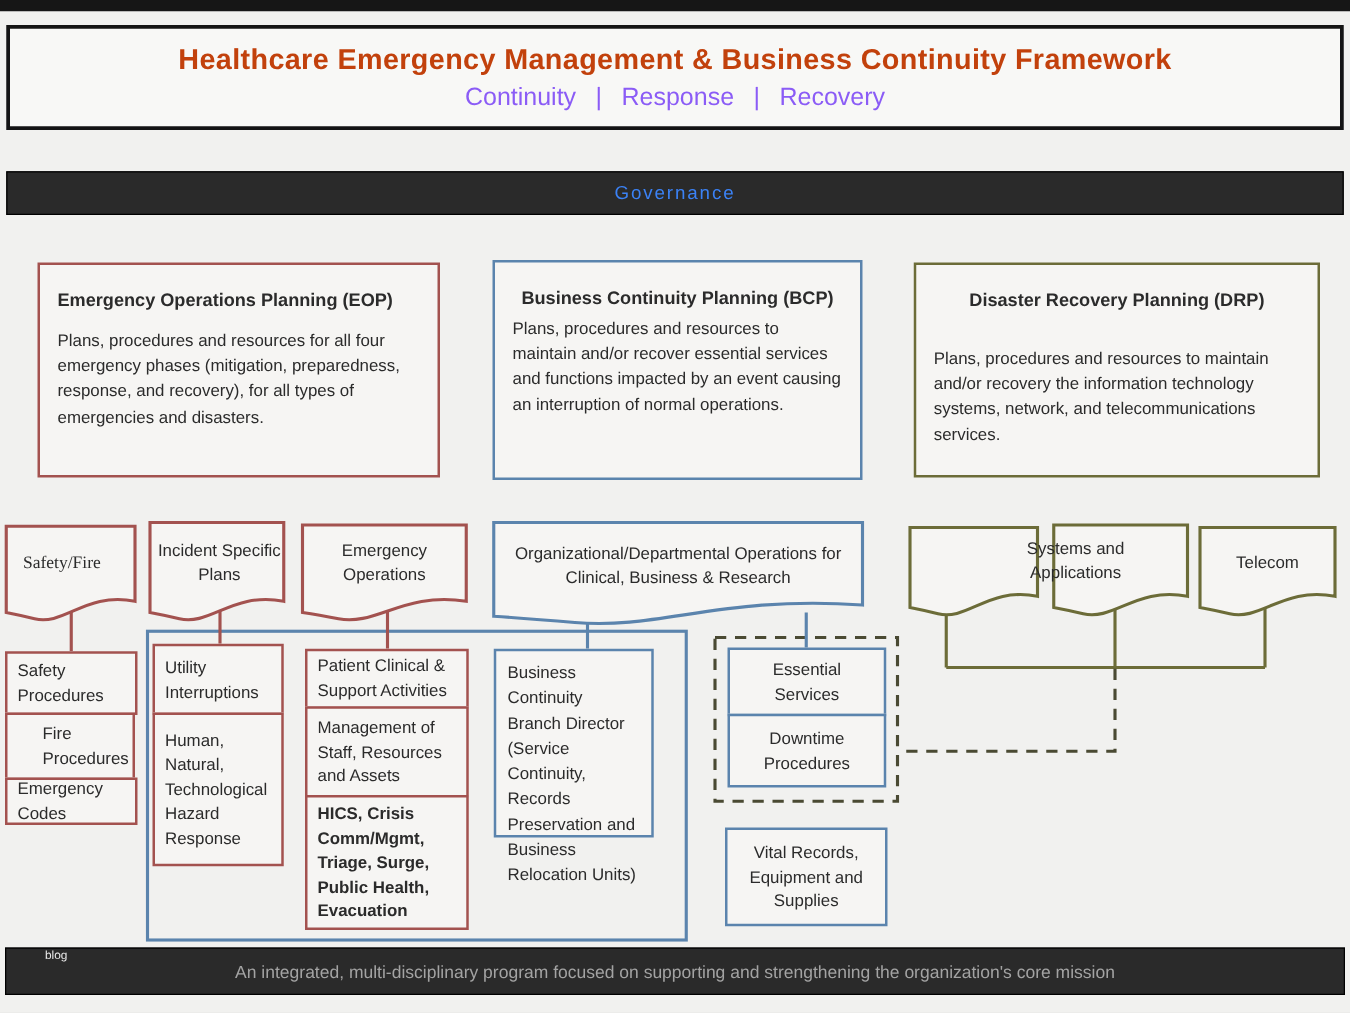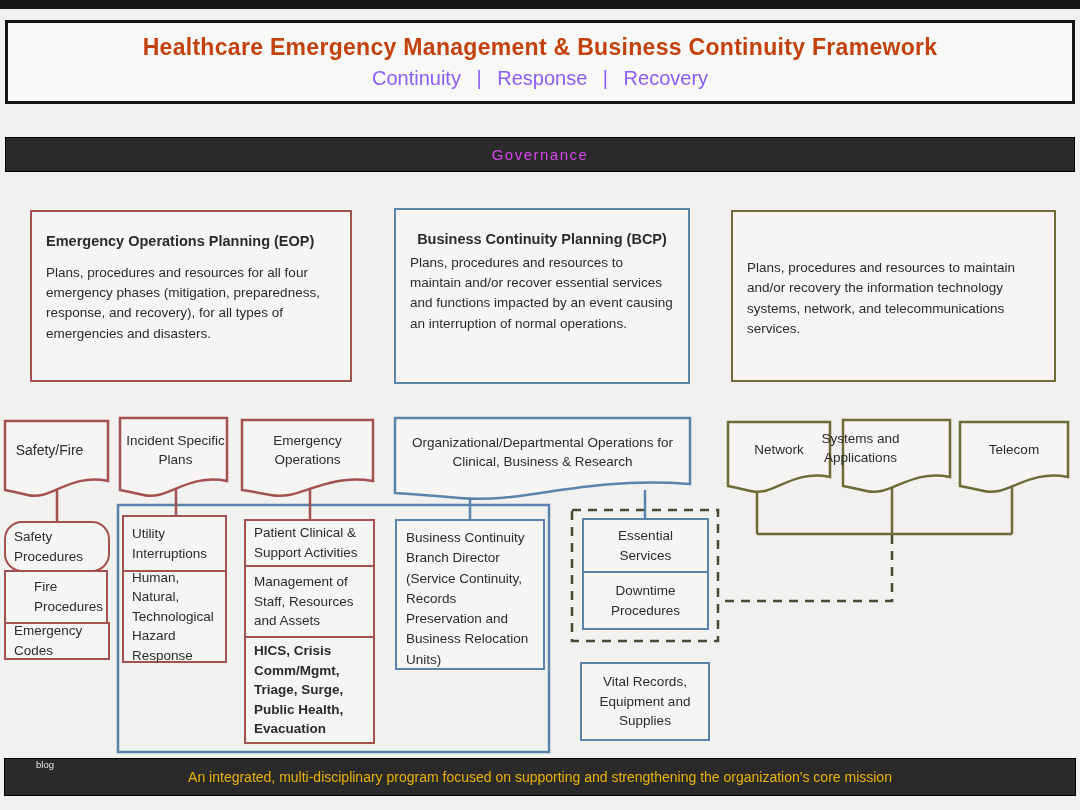--- a/index.html
+++ b/index.html
@@ -10,21 +10,21 @@
     color:#2b2b2b;
   }
   .abs{position:absolute;box-sizing:border-box;}
   
   .top-strip{left:0;top:0;width:1080px;height:9px;background:#161616;}
   .title-box{left:5px;top:20px;width:1070px;height:84px;background:#f8f8f6;border:3px solid #141414;
     display:flex;flex-direction:column;align-items:center;justify-content:center;}
   .main-title{font-size:23px;font-weight:bold;letter-spacing:.3px;color:#c2410c;}
   .sub-title{font-size:20px;color:#8b5cf6;margin-top:6px;word-spacing:10px;}
   .gov-bar{left:5px;top:137px;width:1070px;height:35px;background:#2a2a2a;border:1px solid #000;
-    display:flex;align-items:center;justify-content:center;color:#d946ef;font-size:15px;letter-spacing:1.5px;}
+    display:flex;align-items:center;justify-content:center;color:#3b82f6;font-size:15px;letter-spacing:1.5px;}
   
   .plan-box{background:#f6f5f3;padding:20px 14px;font-size:13.5px;line-height:1.5;}
   .plan-box .t{font-weight:bold;font-size:14.5px;line-height:1.3;}
   .plan-box .b{margin-top:12px;}
   .acc-red{border:2px solid #a3524f;}
   .acc-blue{border:2px solid #5b84ad;}
   .acc-olive{border:2px solid #6c6c38;}
   .tc{text-align:center;}
   
   svg.overlay{position:absolute;left:0;top:0;width:1080px;height:810px;pointer-events:none;}
@@ -34,21 +34,21 @@
   
   .cell{background:#f6f5f3;font-size:13.5px;line-height:1.45;display:flex;align-items:center;padding:4px 8px;}
   .cell.red{border:2px solid #a3524f;}
   .cell.blue{border:2px solid #5b84ad;}
   .cell.center{justify-content:center;text-align:center;}
   .bcbd{background:#f6f5f3;border:2px solid #5b84ad;font-size:13.5px;line-height:1.5;padding:7px 9px;}
   .gray-note{background:#d2d2d2;border:2px solid #161616;display:flex;align-items:center;justify-content:center;
     text-align:center;font-size:11.5px;line-height:1.55;padding:6px 10px;color:#1d1d1d;}
   
   .footer-bar{left:4px;top:758px;width:1072px;height:38px;background:#2a2a2a;border:1px solid #000;
-    display:flex;align-items:center;justify-content:center;color:#eab308;font-size:14px;}
+    display:flex;align-items:center;justify-content:center;color:#a3a3a3;font-size:14px;}
   .blog-mark{left:36px;top:759px;color:#e8e8e8;font-size:9.5px;}
 </style>
 </head>
 <body>
 
 <div class="stage">
 
   <div class="abs top-strip"></div>
 
   <div class="abs title-box">
@@ -62,20 +62,21 @@
 
   <div class="abs plan-box acc-red" style="left:30px;top:210px;width:322px;height:172px;">
     <div class="t">Emergency Operations Planning (EOP)</div>
     <div class="b">Plans, procedures and resources for all four emergency phases (mitigation, preparedness, response, and recovery), for all types of emergencies and disasters.</div>
   </div>
   <div class="abs plan-box acc-blue" style="left:394px;top:208px;width:296px;height:176px;">
     <div class="t tc">Business Continuity Planning (BCP)</div>
     <div class="b" style="margin-top:4px;">Plans, procedures and resources to maintain and/or recover essential services and functions impacted by an event causing an interruption of normal operations.</div>
   </div>
   <div class="abs plan-box acc-olive" style="left:731px;top:210px;width:325px;height:172px;">
+    <div class="t tc">Disaster Recovery Planning (DRP)</div>
     <div class="b" style="margin-top:26px;">Plans, procedures and resources to maintain and/or recovery the information technology systems, network, and telecommunications services.</div>
   </div>
 
   <svg class="overlay">
 
     <rect x="118" y="505" width="431" height="247" fill="none" stroke="#5b84ad" stroke-width="2.5"></rect>
 
     <rect x="572" y="510" width="146" height="131" fill="none" stroke="#4a4a33" stroke-width="2.5" stroke-dasharray="9 7"></rect>
 
     <path d="M57,478 V521 M176,480 V515 M310,480 V519" stroke="#a3524f" stroke-width="2.5" fill="none"></path>
@@ -88,40 +89,39 @@
 
     <path fill="#f6f5f3" stroke="#a3524f" stroke-width="2.5" d="M5,421 h103 v60 C68.86,473 51.35,501 27.66,495 C17.36,492.5 10.15,491 5,490 Z"></path>
     <path fill="#f6f5f3" stroke="#a3524f" stroke-width="2.5" d="M120,418 h107 v63 C186.34,473 168.15,501 143.54,495 C132.84,492.5 125.35,491 120,490 Z"></path>
     <path fill="#f6f5f3" stroke="#a3524f" stroke-width="2.5" d="M242,420 h131 v61 C323.22,473 300.95,501 270.82,495 C257.72,492.5 248.55,491 242,490 Z"></path>
     <path fill="#f6f5f3" stroke="#5b84ad" stroke-width="2.5" d="M395,418 h295 v66 C577.9,476 527.75,504 459.9,498 C430.4,495.5 409.75,494 395,493 Z"></path>
     <path fill="#f6f5f3" stroke="#6c6c38" stroke-width="2.5" d="M728,422 h102 v55 C791.24,469 773.9,497 750.44,491 C740.24,488.5 733.1,487 728,486 Z"></path>
     <path fill="#f6f5f3" stroke="#6c6c38" stroke-width="2.5" d="M843,420 h107 v57 C909.34,469 891.15,497 866.54,491 C855.84,488.5 848.35,487 843,486 Z"></path>
     <path fill="#f6f5f3" stroke="#6c6c38" stroke-width="2.5" d="M960,422 h108 v55 C1026.96,469 1008.6,497 983.76,491 C972.96,488.5 965.4,487 960,486 Z"></path>
   </svg>
 
-  <div class="abs doc-label" style="left:7px;top:423px;width:85px;height:56px;font-size:14px;">Safety/Fire</div>
+  <div class="abs doc-label" style="left:7px;top:423px;width:85px;height:56px;font-size:14px;font-family:Liberation Serif, serif;">Safety/Fire</div>
   <div class="abs doc-label" style="left:122px;top:420px;width:107px;height:62px;">Incident Specific Plans</div>
   <div class="abs doc-label" style="left:244px;top:422px;width:127px;height:58px;">Emergency Operations</div>
   <div class="abs doc-label" style="left:403px;top:420px;width:279px;height:66px;">Organizational/Departmental Operations for Clinical, Business &amp; Research</div>
-  <div class="abs doc-label" style="left:730px;top:424px;width:98px;height:52px;">Network</div>
   <div class="abs doc-label" style="left:809px;top:422px;width:103px;height:54px;">Systems and Applications</div>
   <div class="abs doc-label" style="left:962px;top:424px;width:104px;height:52px;">Telecom</div>
 
-  <div class="abs cell red" style="left:4px;top:521px;width:106px;height:51px;border-radius:18px;">Safety Procedures</div>
+  <div class="abs cell red" style="left:4px;top:521px;width:106px;height:51px;">Safety Procedures</div>
   <div class="abs cell red" style="left:4px;top:570px;width:104px;height:54px;padding-left:28px;">Fire Procedures</div>
   <div class="abs cell red" style="left:4px;top:622px;width:106px;height:38px;">Emergency Codes</div>
 
   <div class="abs cell red" style="left:122px;top:515px;width:105px;height:57px;">Utility Interruptions</div>
-  <div class="abs cell red" style="left:122px;top:570px;width:105px;height:93px;">Human, Natural, Technological Hazard Response</div>
+  <div class="abs cell red" style="left:122px;top:570px;width:105px;height:123px;">Human, Natural, Technological Hazard Response</div>
 
   <div class="abs cell red" style="left:244px;top:519px;width:131px;height:48px;">Patient Clinical &amp; Support Activities</div>
   <div class="abs cell red" style="left:244px;top:565px;width:131px;height:73px;">Management of Staff, Resources and Assets</div>
   <div class="abs cell red" style="left:244px;top:636px;width:131px;height:108px;font-weight:bold;">HICS, Crisis Comm/Mgmt, Triage, Surge, Public Health, Evacuation</div>
 
-  <div class="abs bcbd" style="left:395px;top:519px;width:150px;height:151px;">Business Continuity Branch Director (Service Continuity, Records Preservation and Business Relocation Units)</div>
+  <div class="abs bcbd" style="left:395px;top:519px;width:128px;height:151px;">Business Continuity Branch Director (Service Continuity, Records Preservation and Business Relocation Units)</div>
 
   <div class="abs cell blue center" style="left:582px;top:518px;width:127px;height:55px;">Essential Services</div>
   <div class="abs cell blue center" style="left:582px;top:571px;width:127px;height:59px;">Downtime Procedures</div>
 
   <div class="abs cell blue center" style="left:580px;top:662px;width:130px;height:79px;">Vital Records, Equipment and Supplies</div>
 
 
   <div class="abs footer-bar">
     <span>An integrated, multi-disciplinary program focused on supporting and strengthening the organization's core mission</span>
   </div>

